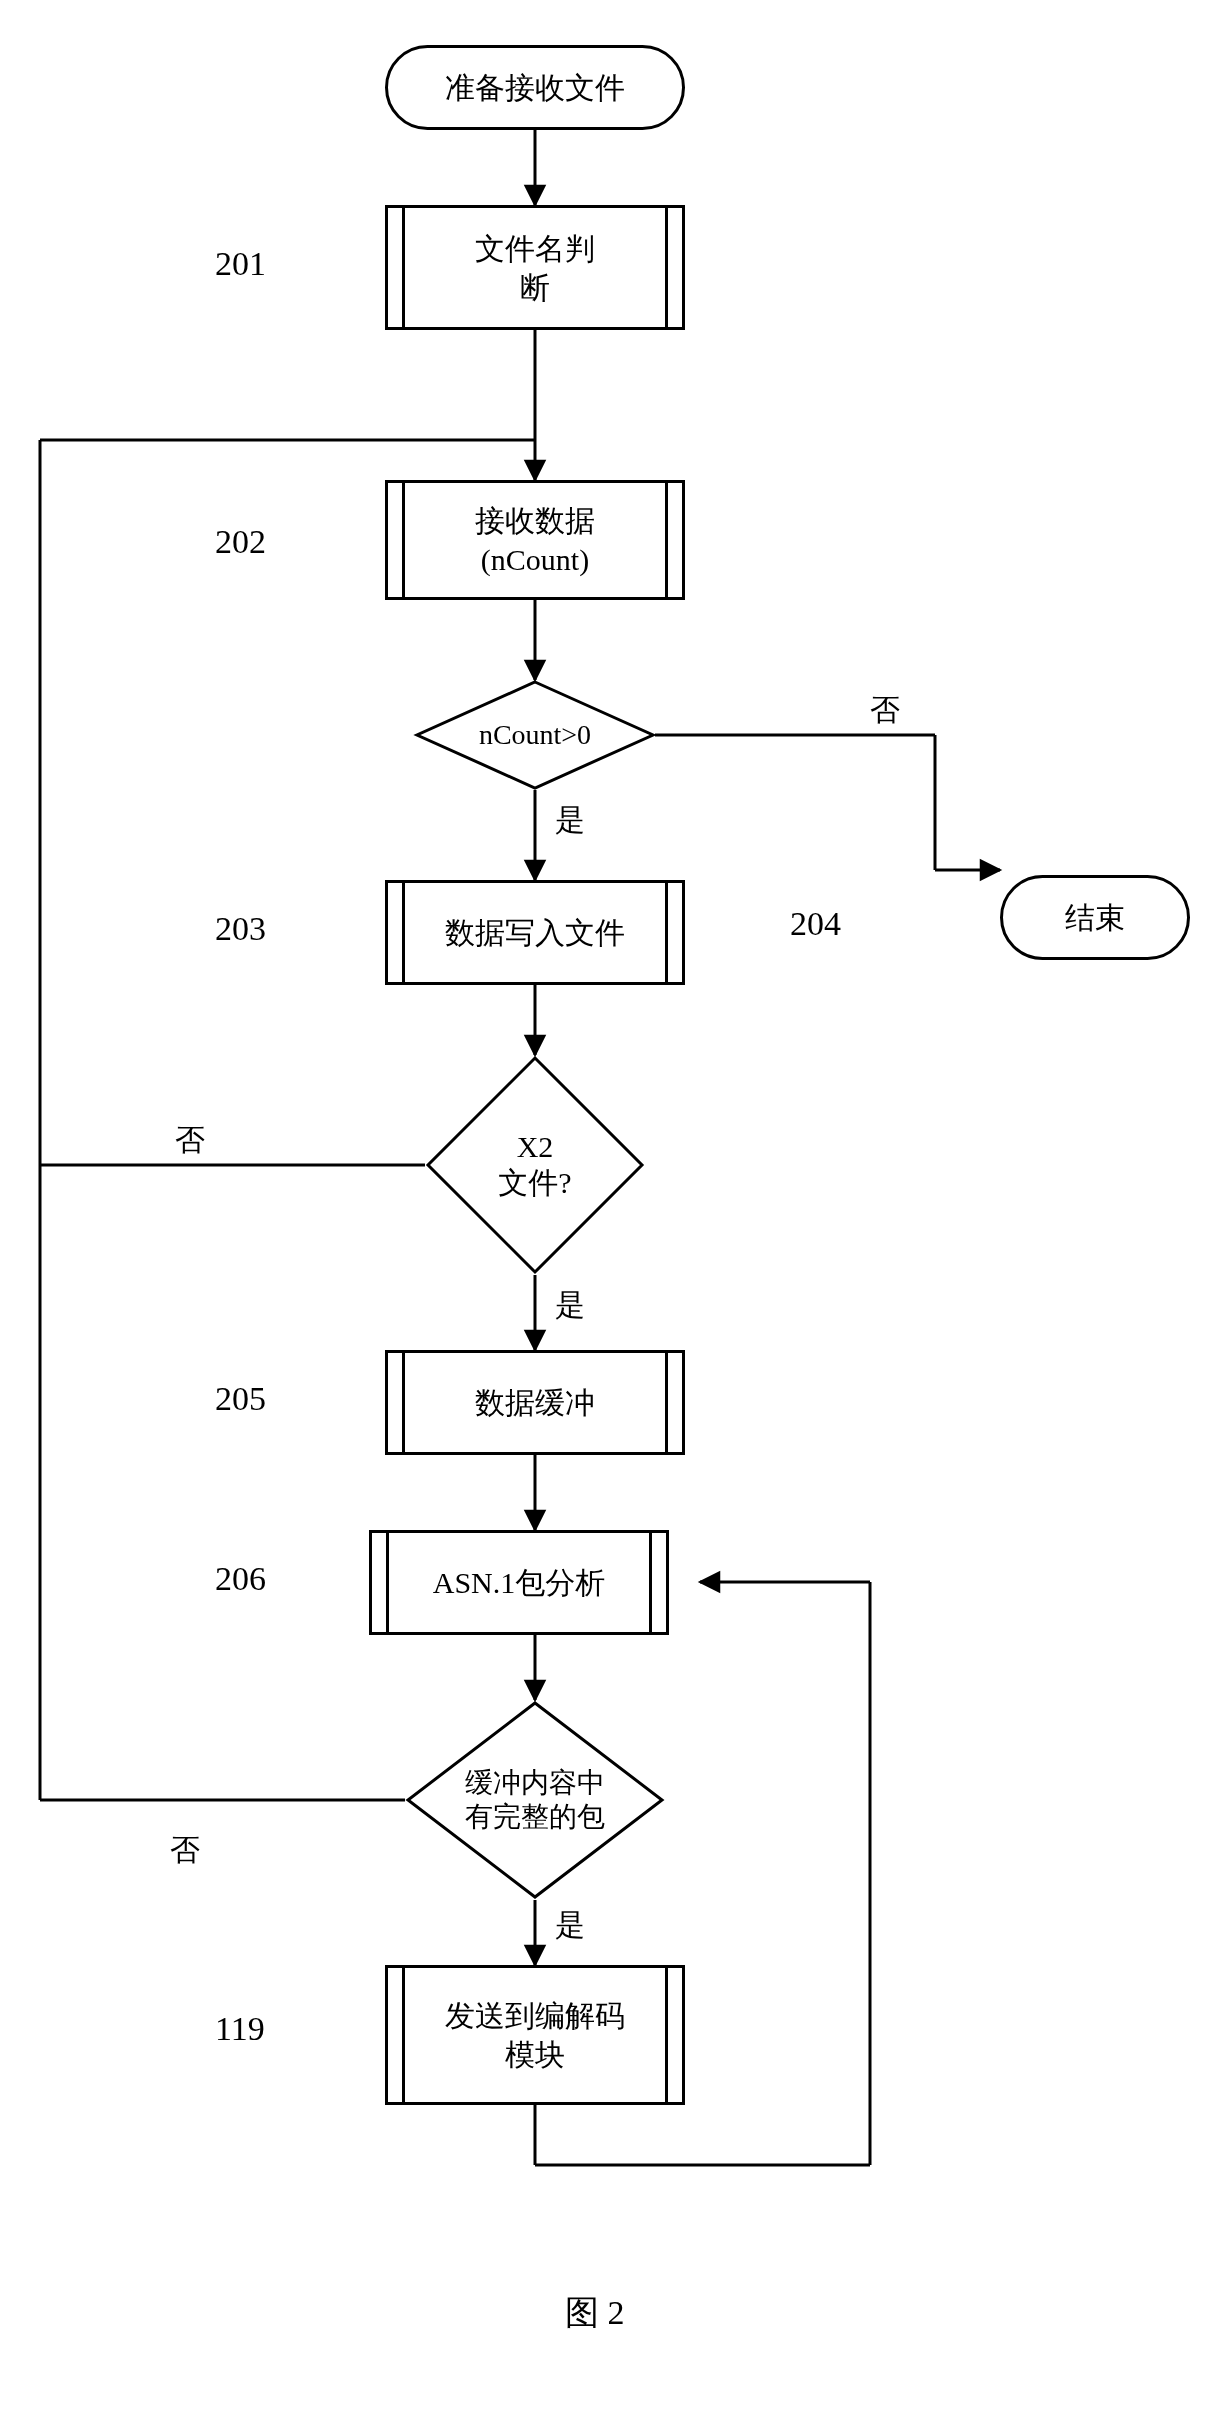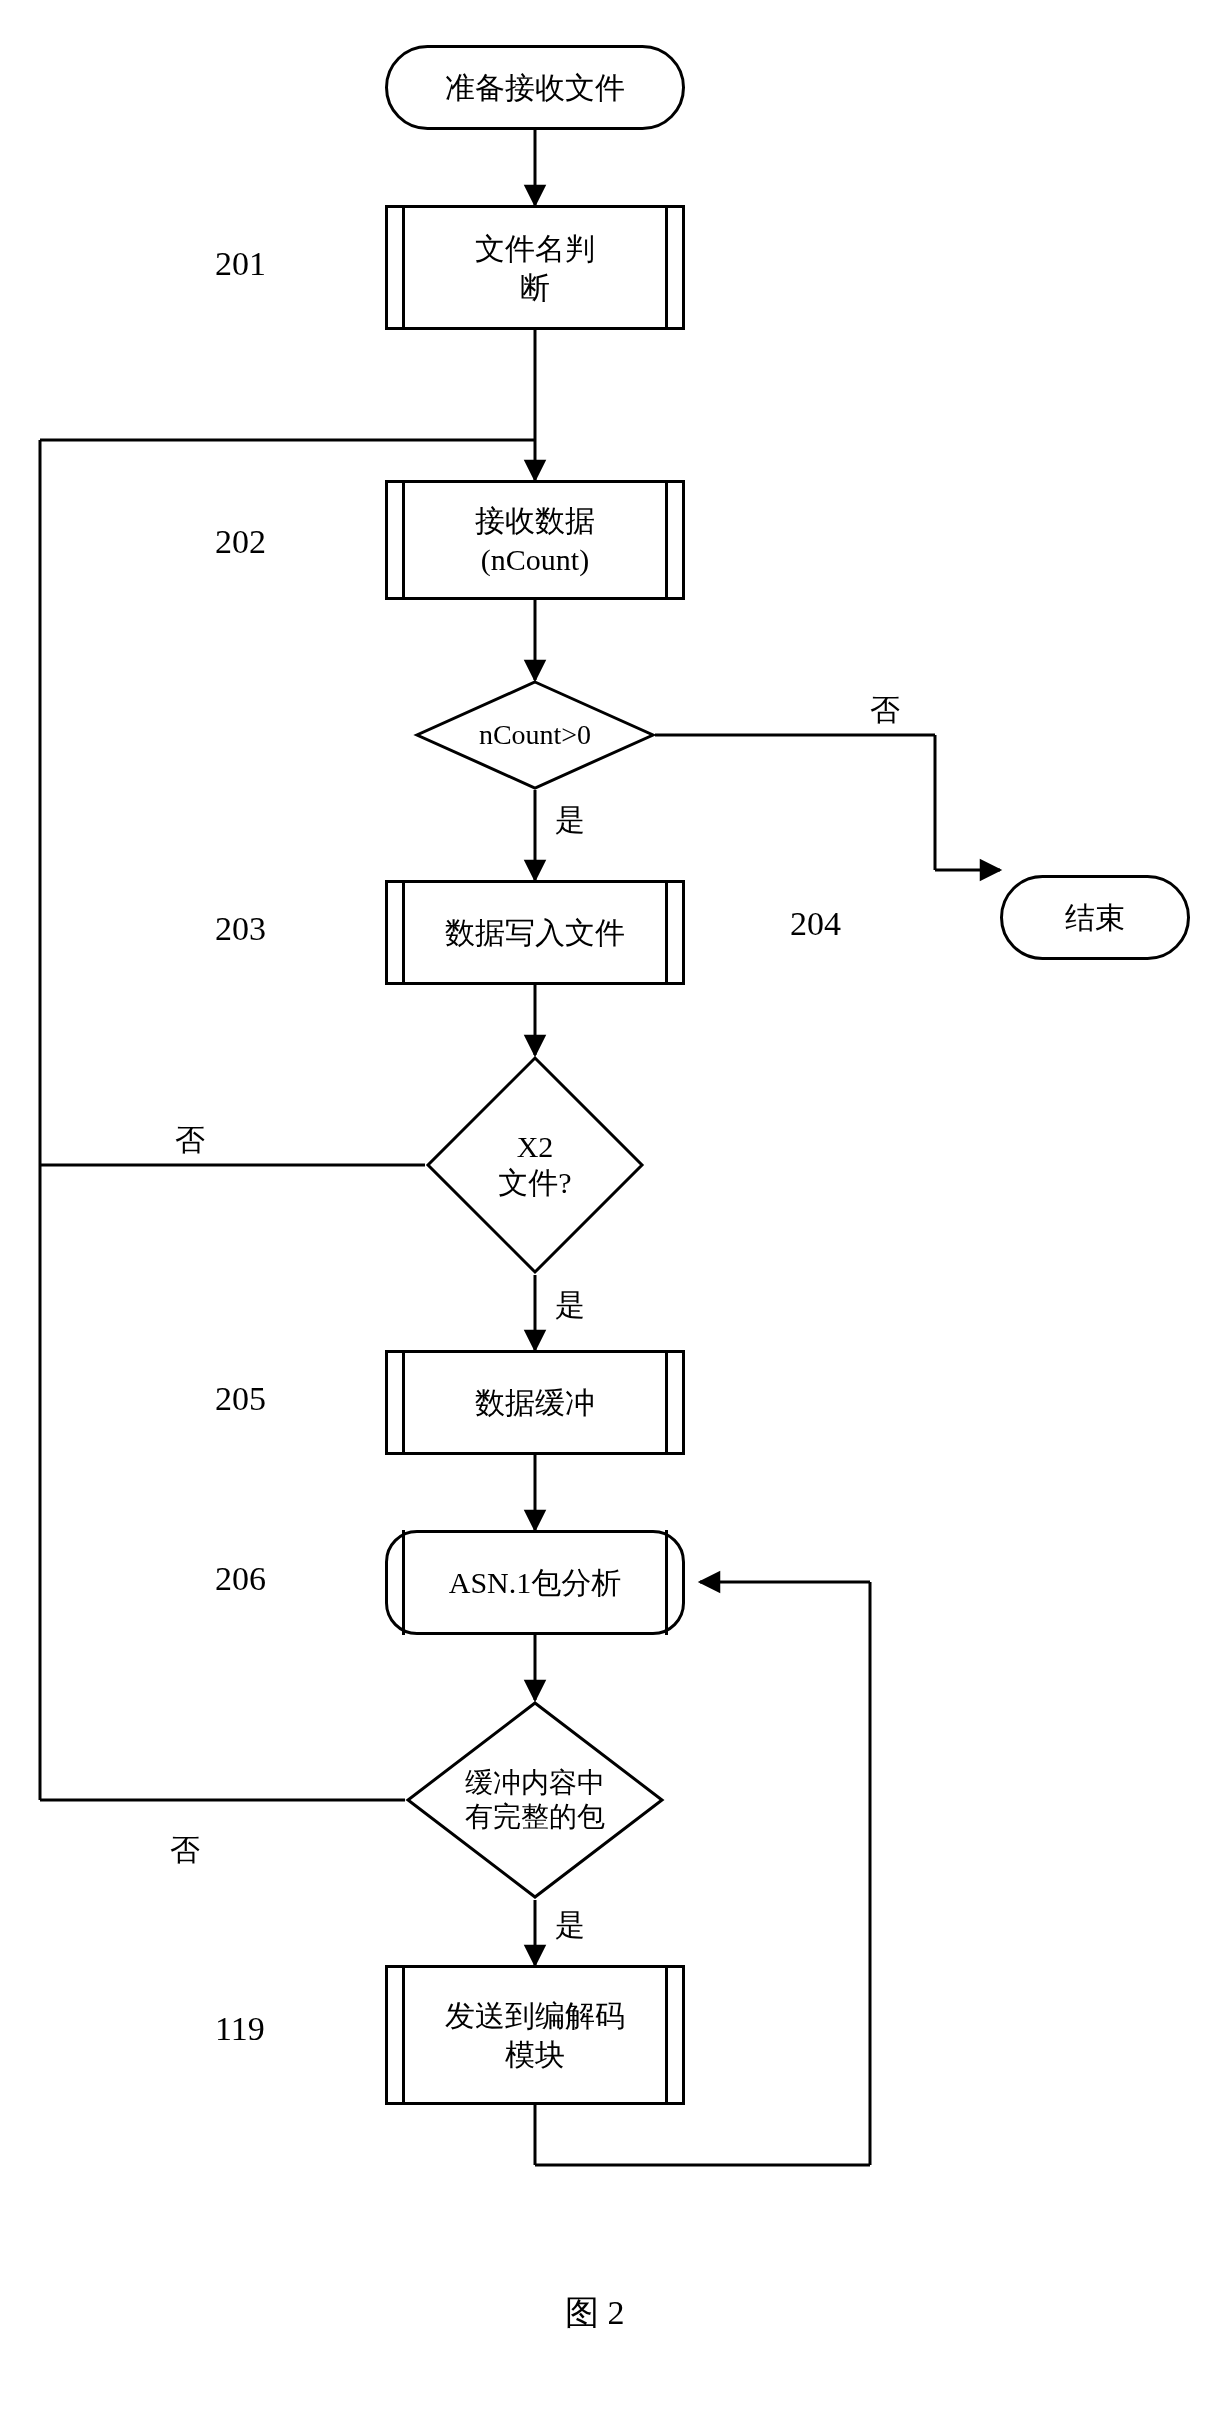--- a/index.html
+++ b/index.html
@@ -181,21 +181,21 @@
   </div>
   <div class="edge-label" style="left:555px; top:1285px;">是</div>
   <div class="edge-label" style="left:175px; top:1120px;">否</div>
 
   <div class="step-label" style="left:215px; top:1380px;">205</div>
   <div class="node predef" style="left:385px; top:1350px; width:300px; height:105px;">
     <span>数据缓冲</span>
   </div>
 
   <div class="step-label" style="left:215px; top:1560px;">206</div>
-  <div class="node predef" style="left:385px; top:1530px; width:300px; height:105px;border-radius:32px;">
+  <div class="node predef" style="left:369px; top:1530px; width:300px; height:105px;">
     <span>ASN.1包分析</span>
   </div>
 
   <div class="decision" style="left:405px; top:1700px; width:260px; height:200px;">
     <svg width="260" height="200" viewBox="0 0 260 200">
       <polygon points="130,3 257,100 130,197 3,100" fill="#fff" stroke="#000" stroke-width="3"></polygon>
     </svg>
     <div class="dtext" style="white-space:pre-line;"><span>缓冲内容中
 有完整的包</span></div>
   </div>

